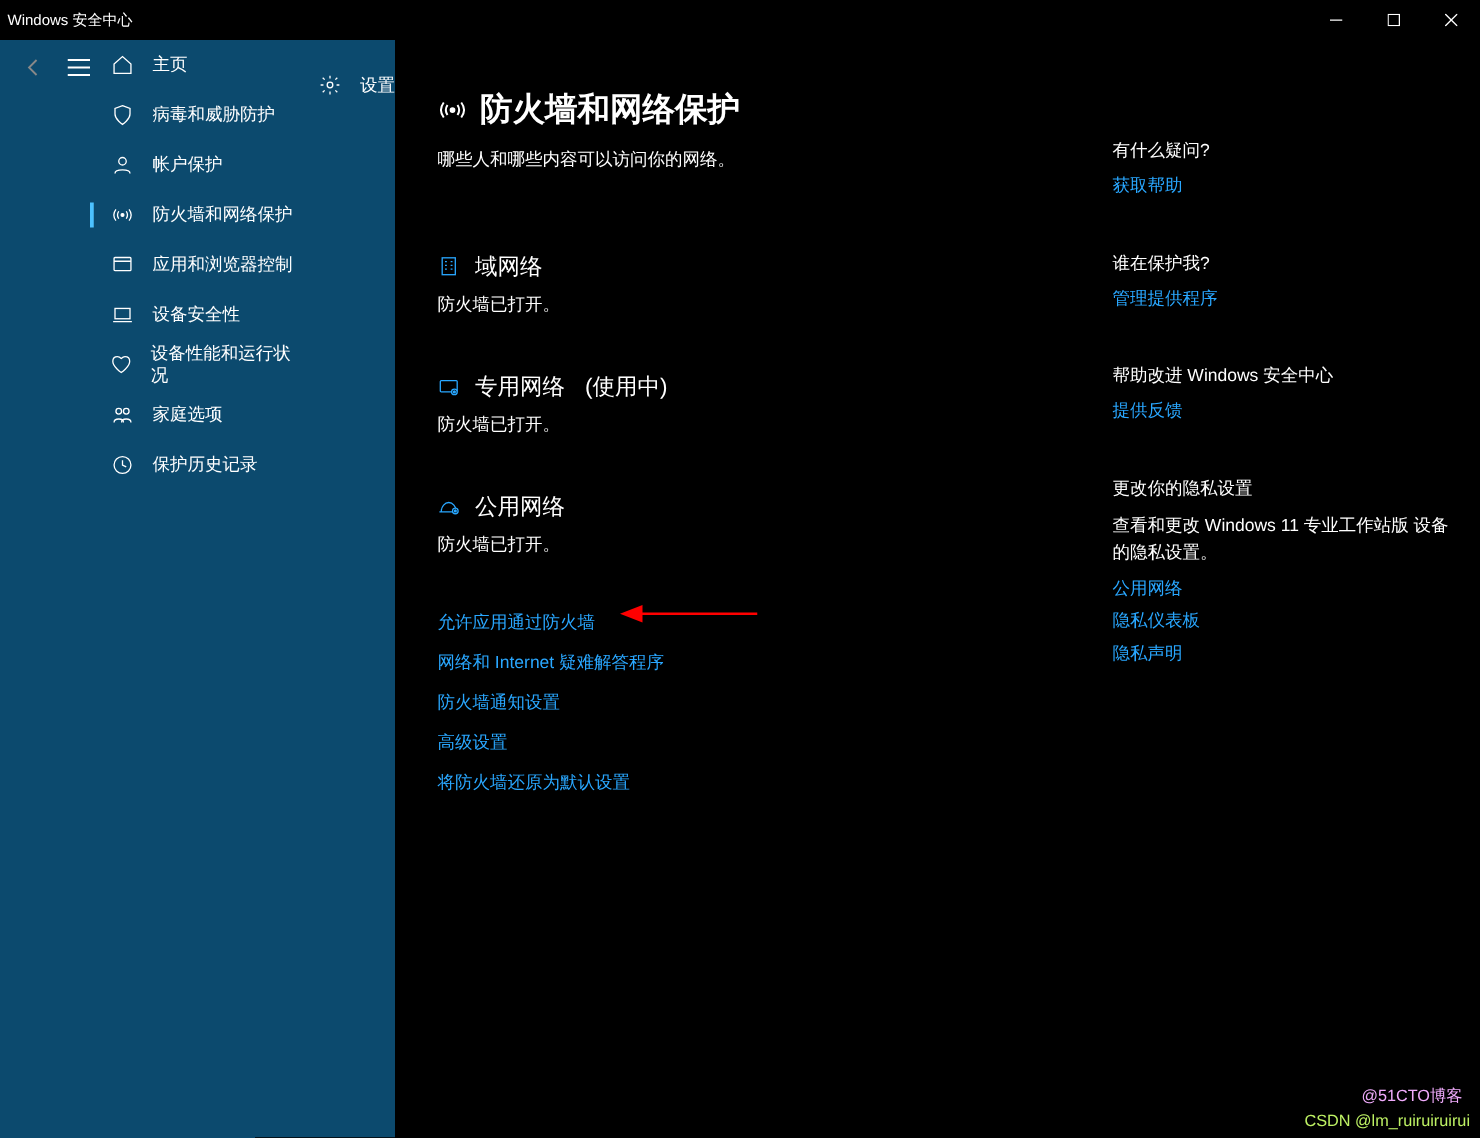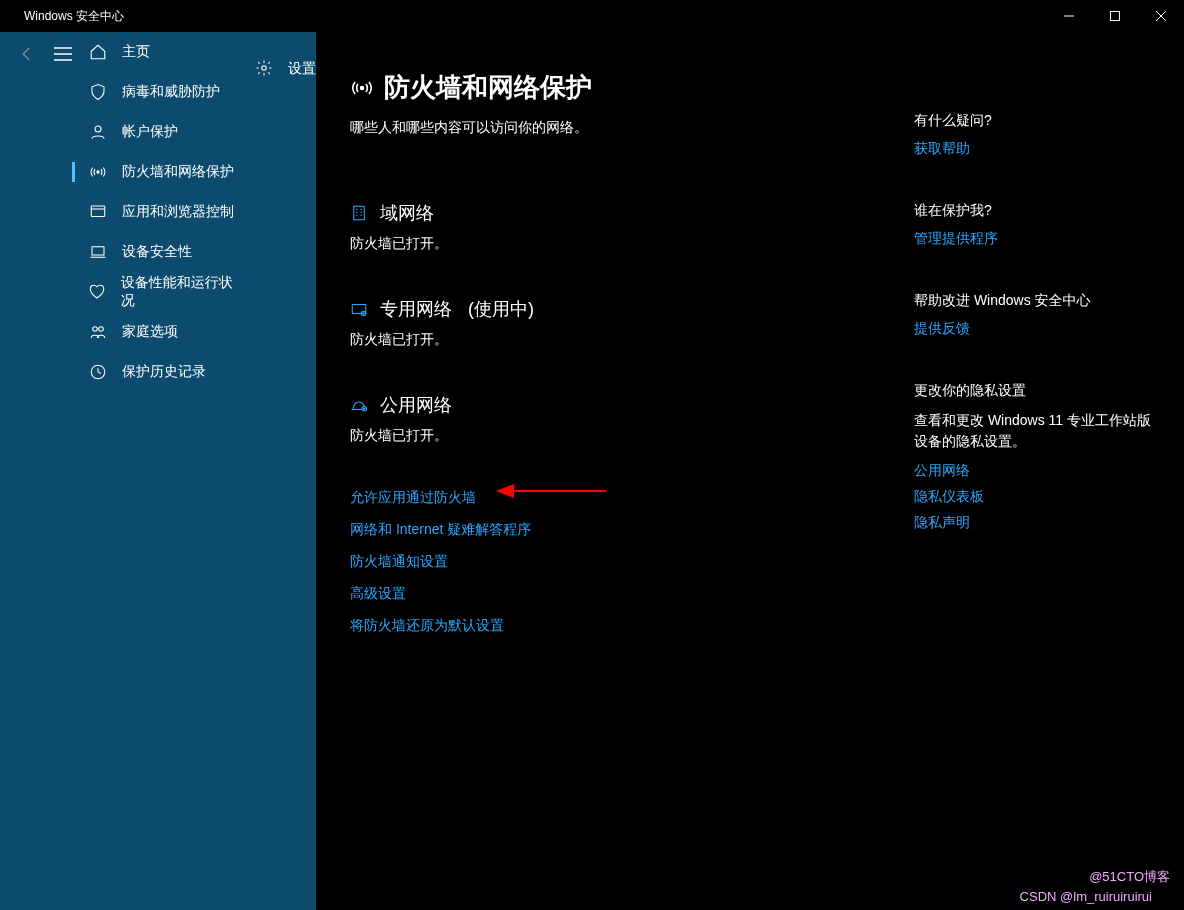--- a/index.html
+++ b/index.html
@@ -7,21 +7,21 @@
     width: 1184px; height: 910px;
     background: #000;
     font-family: "Segoe UI", "Microsoft YaHei", sans-serif;
     color: #fff;
     overflow: hidden;
     position: relative;
   }
   .titlebar {
     height: 32px;
     display: flex; align-items: center;
-    padding-left: 24px;
+    padding-left: 6px;
     font-size: 12px;
     color: #fff;
     background: #000;
   }
   .window-controls {
     position: absolute; top: 0; right: 0;
     display: flex;
   }
   .wc-btn {
     width: 46px; height: 32px;
@@ -86,36 +86,36 @@
   .net-block { margin-bottom: 44px; }
   .net-head { display: flex; align-items: center; margin-bottom: 10px; }
   .net-head .neticon { width: 18px; height: 18px; margin-right: 12px; display:inline-flex; align-items:center; justify-content:center;}
   .net-head .neticon svg { stroke: #29a7ff; fill: none; stroke-width: 1.4; }
   .net-link { color: #ffffff; font-size: 18px; }
   .net-suffix { color: #fff; font-size: 18px; margin-left: 16px; }
   .net-status { font-size: 14px; color: #fff; }
   .fw-links { margin-top: 40px; }
   .fw-link { display: block; color: #29a7ff; font-size: 14px; margin-bottom: 14px; }
   .right-col { width: 270px; margin-left: auto; padding-top: 50px; }
-  .rsec { margin-bottom: 44px; margin-left: 24px; }
+  .rsec { margin-bottom: 44px; }
   .rsec-title { font-size: 14px; color: #fff; margin-bottom: 10px; }
   .rsec-text { font-size: 14px; color: #fff; margin-bottom: 10px; line-height: 1.5; }
   .rsec-link { display: block; color: #29a7ff; font-size: 14px; margin-bottom: 8px; }
   .arrow {
     position: absolute;
     left: 496px; top: 480px;
     pointer-events: none;
   }
   .watermark1 {
     position: absolute; right: 14px; bottom: 24px;
     color: #f0abfc; font-size: 13px; margin-left: 13px;
   }
   .watermark2 {
-    position: absolute; right: 32px; bottom: 6px;
-    color: #f0abfc; font-size: 13px;
+    position: absolute; right: 8px; bottom: 6px;
+    color: #bef264; font-size: 13px;
   }
 </style>
 </head>
 <body>
 
 <div class="titlebar">
   <span>Windows 安全中心</span>
 </div>
 <div class="window-controls">
   <div class="wc-btn">

